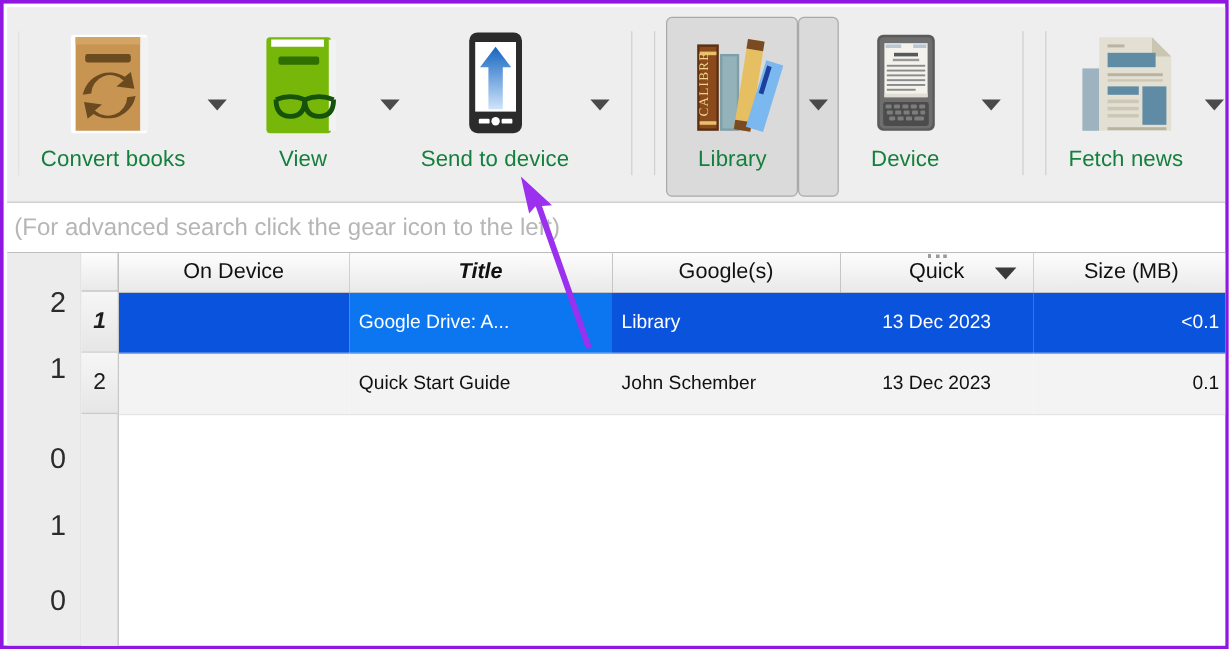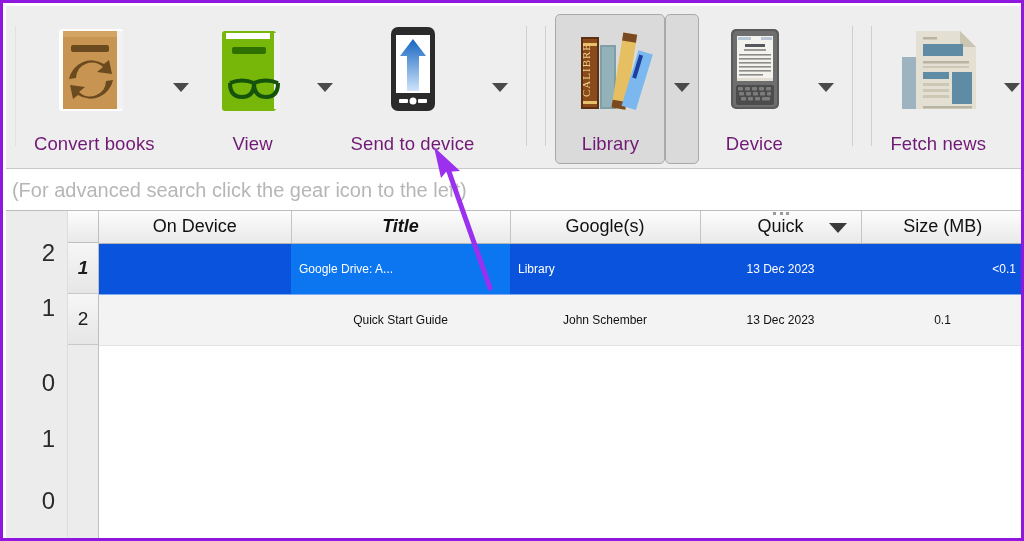--- a/index.html
+++ b/index.html
@@ -51,22 +51,22 @@
     background: #dadada;
     border: 1px solid #a9a9a9;
   }
   .tb-icon {
     width: 92px; height: 96px;
     display: flex; align-items: center; justify-content: center;
     position: relative;
   }
   .tb-label {
     font-size: 18.5px;
-    color: #701a75;
-    margin-top: 16px;
+    color: #15803d;
+    margin-top: 4px;
     white-space: nowrap;
     letter-spacing: 0.1px;
   }
   .tb-arrow {
     width: 34px;
     display: flex;
     align-items: flex-start;
     justify-content: center;
     padding-top: 68px;
     box-sizing: border-box;
@@ -204,30 +204,30 @@
   }
   th .grip {
     position: absolute;
     left: 50%; top: 1px;
     transform: translateX(-50%);
     width: 16px; height: 3px;
     border-top: 3px dotted #9a9a9a;
   }
   table.books td {
     height: 51px;
-    font-size: 12px;
+    font-size: 16px;
     color: #111111;
     padding: 0 8px;
     box-sizing: border-box;
     border-bottom: 1px solid #e3e3e3;
     white-space: nowrap;
     overflow: hidden;
     text-overflow: ellipsis;
   }
-  tr.row-even td { background: #f3f3f3; text-align: center; }
+  tr.row-even td { background: #f3f3f3; }
   tr.row-selected td {
     background: #0a53dd;
     color: #ffffff;
     border-bottom: 1px solid #7ea9ef;
   }
   tr.row-selected td.cell-current {
     background: #0b76f0;
   }
   td.c-ondevice { text-align: center; }
   td.c-title { text-align: left; }

